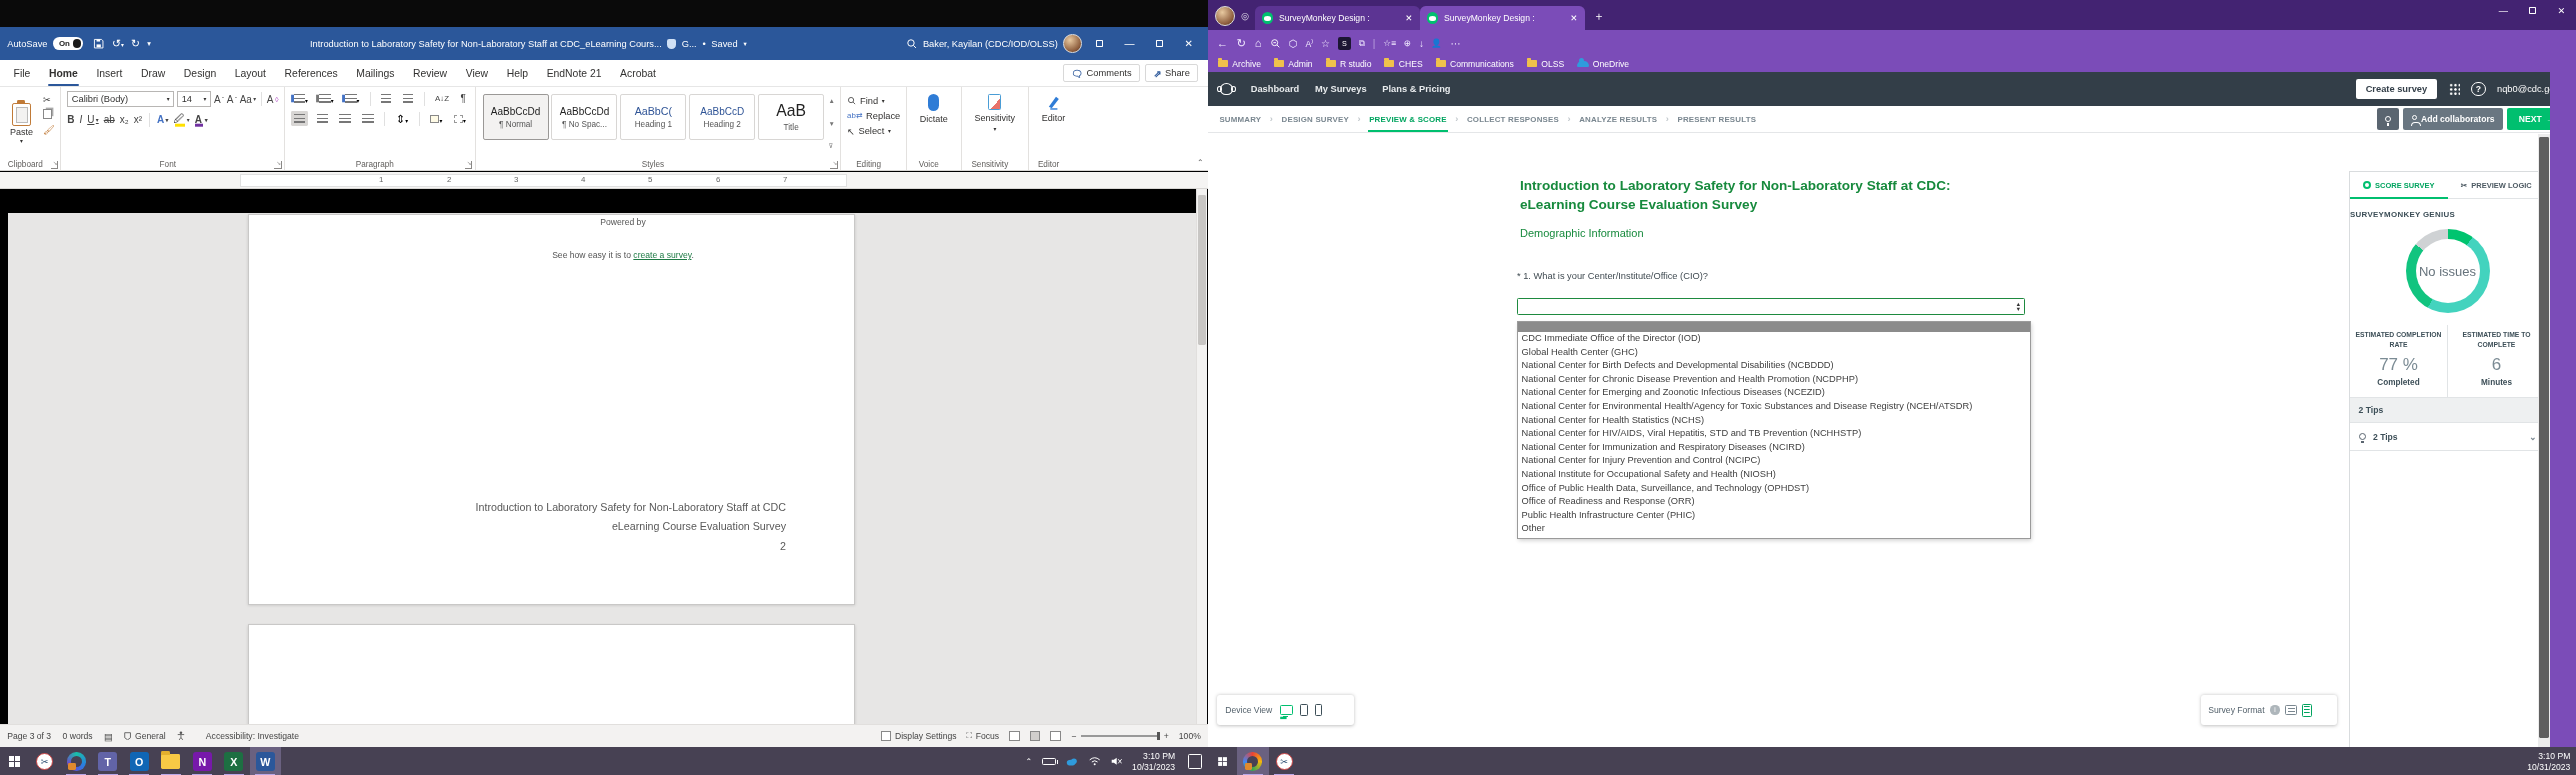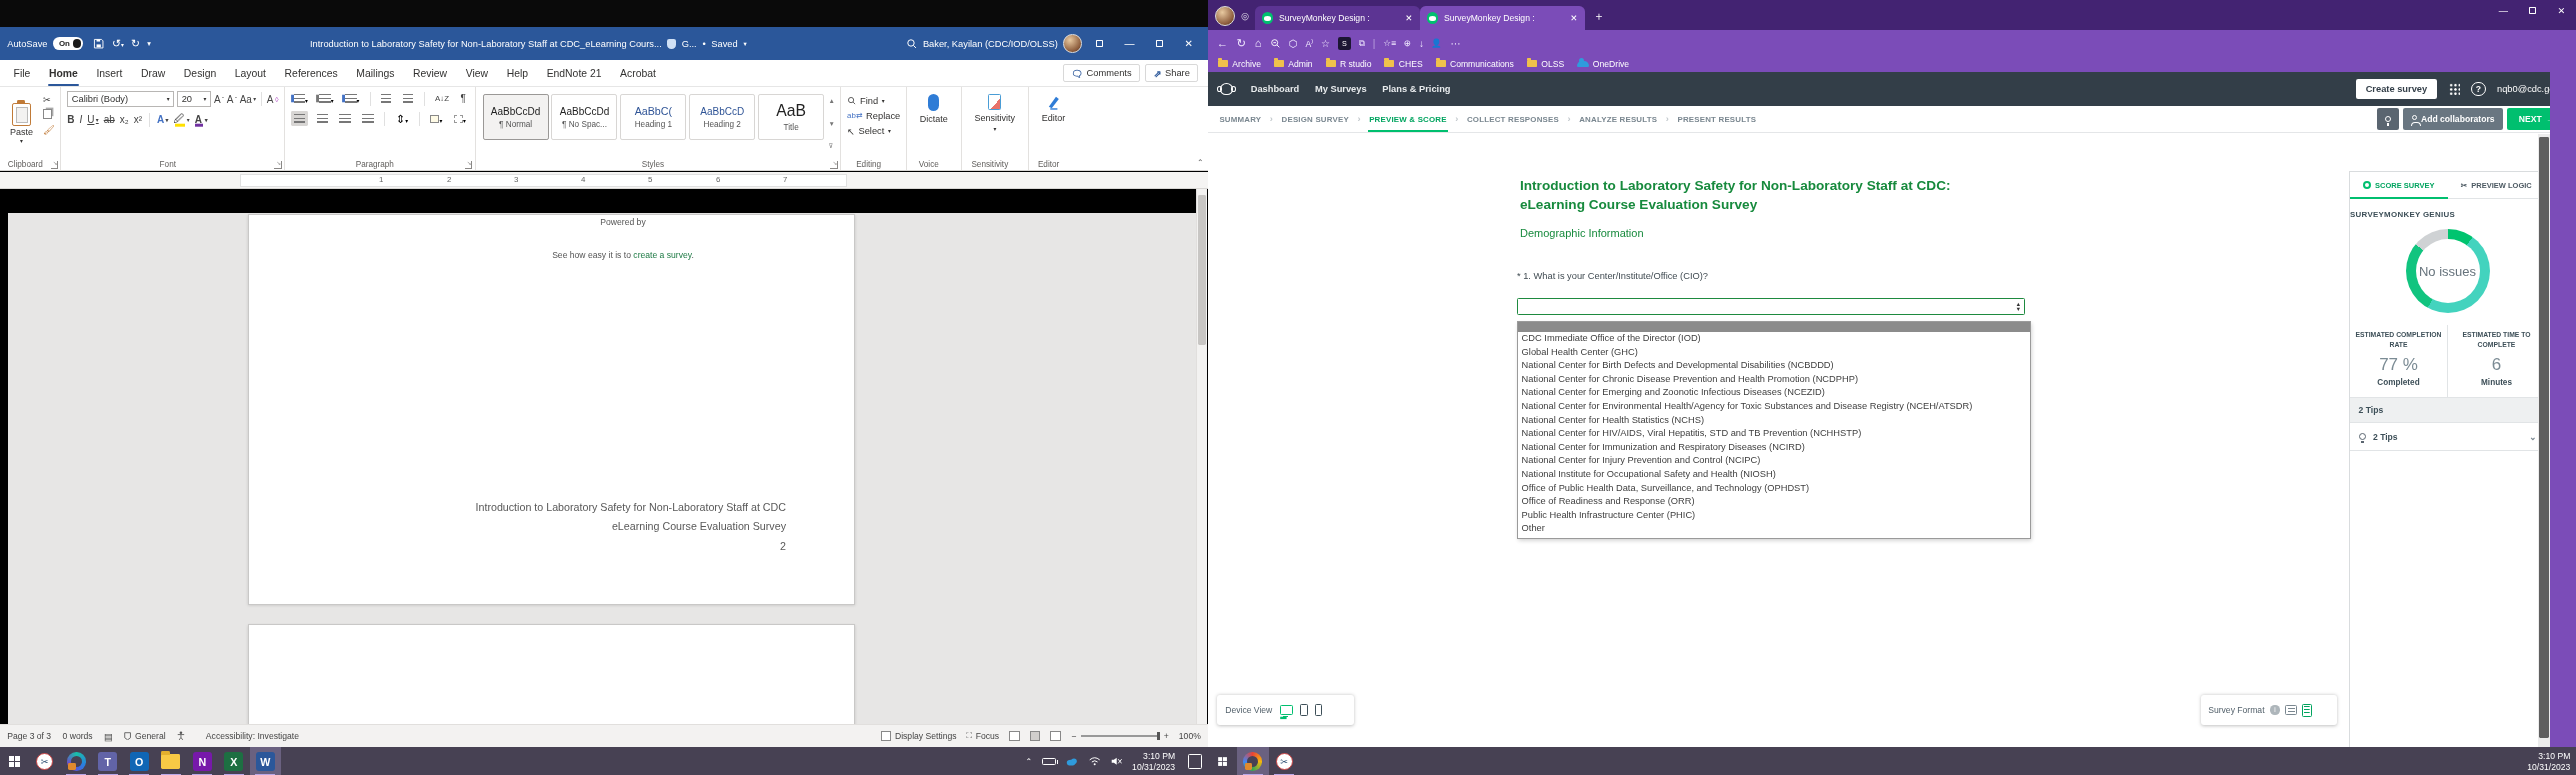--- a/index.html
+++ b/index.html
@@ -60,21 +60,21 @@
   .edit-col{display:flex;flex-direction:column;gap:5px;font-size:9.3px;color:#323130;padding-top:4.3px;}
   .big-tool{display:flex;flex-direction:column;align-items:center;gap:2.9px;font-size:9px;color:#323130;padding:2.9px 7.2px;}
   .mic-ic{width:11.4px;height:17px;border-radius:5.7px;background:#2f7cd6;}
   .w-ruler{left:0;top:172px;width:1208px;height:17px;background:#f5f4f3;border-bottom:0.7px solid #d8d6d4;overflow:hidden;}
   .ruler-white{position:absolute;left:240px;top:2.1px;width:607px;height:13px;background:#fff;border:0.7px solid #e0e0e0;}
   .ruler-num{position:absolute;top:2.9px;font-size:7.9px;color:#666;}
   .w-docarea{left:8px;top:189px;width:1196px;height:535px;background:#e7e6e5;overflow:hidden;margin-top:24px;}
   .page{position:absolute;left:240px;width:607px;background:#fff;border:0.7px solid #c9c8c7;box-shadow:0 0.7px 2.9px rgba(0,0,0,.15);}
   .doc-center{position:absolute;left:336px;width:558px;text-align:center;color:#555;}
   .sm-wordmark{color:#00a45f;font-weight:bold;font-size:12px;display:inline-flex;align-items:center;gap:3.6px;}
-  .doc-link{color:#1d7a44;}
+  .doc-link{color:#1d7a44;text-decoration:underline;}
   .doc-right{position:absolute;left:301px;width:477px;text-align:right;color:#595959;font-size:10.7px;line-height:19.3px;}
   .w-scrollbar{left:1196px;top:189px;width:11.4px;height:535px;background:#f3f2f1;border-left:0.7px solid #e1dfdd;}
   .w-thumb{position:absolute;left:1.4px;top:5.7px;width:7.9px;height:150px;background:#c8c6c4;border-radius:1.4px;}
   .w-statusbar{left:0;top:724px;width:1208px;height:23px;background:#f3f2f1;border-top:0.7px solid #e1dfdd;display:flex;align-items:center;padding:0 7.2px;font-size:8.6px;color:#444;gap:11.4px;}
   .sb-right{margin-left:auto;display:flex;align-items:center;gap:10px;}
   .view-ic{width:10.7px;height:9.3px;border:0.7px solid #888;background:#fff;}
   .view-ic.sel{background:#d0cecc;}
   .zoom-slider{display:flex;align-items:center;gap:4.3px;color:#444;}
   .z-line{width:79px;height:1.4px;background:#999;position:relative;}
   .z-thumb{position:absolute;right:0px;top:-3.6px;width:2.1px;height:8.6px;background:#555;}
@@ -283,21 +283,21 @@
     </div>
 
     <div class="rgroup">
       <div class="font-grid">
         <div class="row" style="gap:2.9px">
           <span class="combo" style="width:107px">
               <span class="grow">Calibri (Body)</span>
               <span style="font-size:5.7px">▾</span>
             </span>
           <span class="combo" style="width:34px">
-              <span class="grow">20</span>
+              <span class="grow">14</span>
               <span style="font-size:5.7px">▾</span>
             </span>
           <span class="ftool">A<sup style="font-size:5.7px">ˆ</sup></span>
           <span class="ftool">A<sup style="font-size:5.7px">ˇ</sup></span>
           <span class="ftool">Aa<span style="font-size:5.7px">▾</span></span>
           <span class="sep"></span>
           <span class="ftool">A<span style="color:#b14fc5;font-size:7.2px">◊</span></span>
         </div>
         <div class="row" style="gap:5px">
           <span class="ftool" style="font-weight:bold">B</span>

